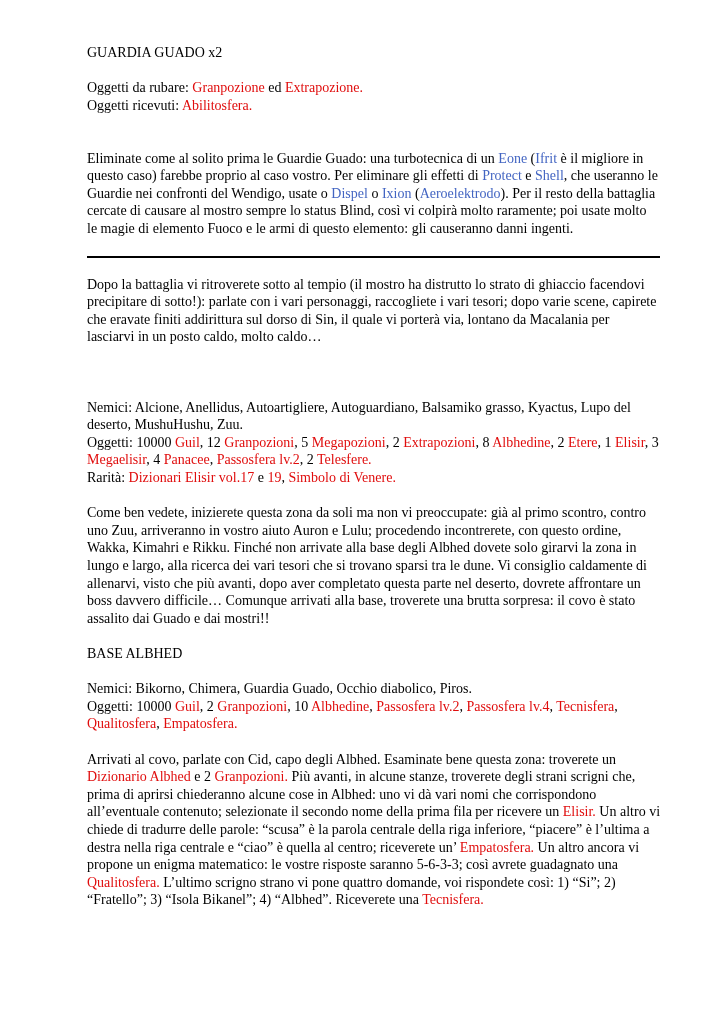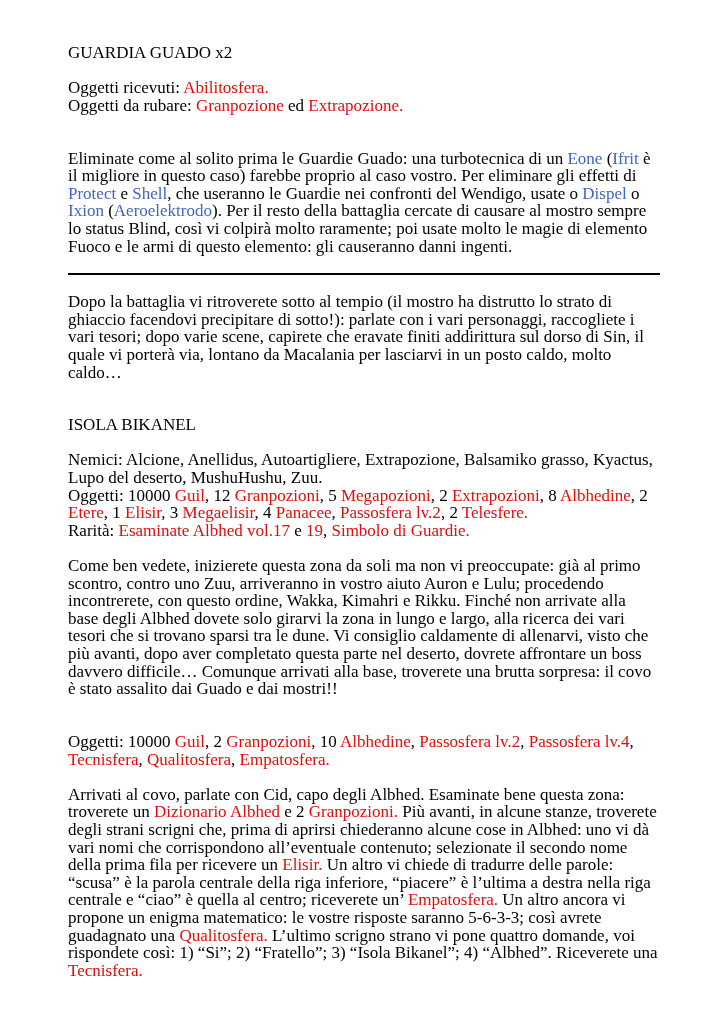--- a/index.html
+++ b/index.html
@@ -2,49 +2,51 @@
 <html style="--item-color: #e00d0d; --link-color: #4365c2;"><head>
 <meta charset="utf-8">
 <style>
   html,body{margin:0;padding:0;background:#ffffff;}
   .page{
     width:728px;height:1031px;background:#ffffff;overflow:hidden;position:relative;
   }
   .content{
     padding:44px 68px 0 68px;
     font-family:"Liberation Serif","DejaVu Serif",serif;
-    font-size:17px;line-height:17.6px;color:#000000;
+    font-size:14px;line-height:17.6px;color:#000000;
     text-align:left;
+    margin-left:19px;
   }
   .content p{margin:0;padding:0;}
   .seg-item{color:var(--item-color,#e00d0d);}
   .seg-link{color:var(--link-color,#4365c2);cursor:pointer;text-decoration:none;}
   hr.divider{border:none;border-top:2px solid #000000;margin:18px 0;width:100%;}
   .blank{width:100%;}
 </style>
 </head>
 <body>
 
 <div class="page">
   <div class="content" id="doc" style="color: rgb(0, 0, 0);">
       <p><span>GUARDIA GUADO x2</span></p>
       <div class="blank" style="height: 17.6px;"></div>
+      <p><span>Oggetti da rubare: </span><span class="seg-item">Granpozione</span><span> ed </span><span class="seg-item">Extrapozione.</span></p>
       <p><span>Oggetti ricevuti: </span><span class="seg-item">Abilitosfera.</span></p>
-      <p><span>Oggetti da rubare: </span><span class="seg-item">Granpozione</span><span> ed </span><span class="seg-item">Extrapozione.</span></p>
       <div class="blank" style="height: 35.2px;"></div>
       <p><span>Eliminate come al solito prima le Guardie Guado: una turbotecnica di un </span><span class="seg-link">Eone</span><span> (</span><span class="seg-link">Ifrit</span><span> è il migliore in questo caso) farebbe proprio al caso vostro. Per eliminare gli effetti di </span><span class="seg-link">Protect</span><span> e </span><span class="seg-link">Shell</span><span>, che useranno le Guardie nei confronti del Wendigo, usate o </span><span class="seg-link">Dispel</span><span> o </span><span class="seg-link">Ixion</span><span> (</span><span class="seg-link">Aeroelektrodo</span><span>). Per il resto della battaglia cercate di causare al mostro sempre lo status Blind, così vi colpirà molto raramente; poi usate molto le magie di elemento Fuoco e le armi di questo elemento: gli causeranno danni ingenti.</span></p>
       <hr class="divider" style="border-top-color: rgb(0, 0, 0);">
       <p><span>Dopo la battaglia vi ritroverete sotto al tempio (il mostro ha distrutto lo strato di ghiaccio facendovi precipitare di sotto!): parlate con i vari personaggi, raccogliete i vari tesori; dopo varie scene, capirete che eravate finiti addirittura sul dorso di Sin, il quale vi porterà via, lontano da Macalania per lasciarvi in un posto caldo, molto caldo…</span></p>
       <div class="blank" style="height: 35.2px;"></div>
-      <p><span>ISOLA BIKANEL</span></p>
       <div class="blank" style="height: 17.6px;"></div>
-      <p><span>Nemici: Alcione, Anellidus, Autoartigliere, Extrapozione, Balsamiko grasso, Kyactus, Lupo del deserto, MushuHushu, Zuu.</span></p>
+      <p><span>Nemici: Alcione, Anellidus, Autoartigliere, Autoguardiano, Balsamiko grasso, Kyactus, Lupo del deserto, MushuHushu, Zuu.</span></p>
       <p><span>Oggetti: 10000 </span><span class="seg-item">Guil</span><span>, 12 </span><span class="seg-item">Granpozioni</span><span>, 5 </span><span class="seg-item">Megapozioni</span><span>, 2 </span><span class="seg-item">Extrapozioni</span><span>, 8 </span><span class="seg-item">Albhedine</span><span>, 2 </span><span class="seg-item">Etere</span><span>, 1 </span><span class="seg-item">Elisir</span><span>, 3 </span><span class="seg-item">Megaelisir</span><span>, 4 </span><span class="seg-item">Panacee</span><span>, </span><span class="seg-item">Passosfera lv.2</span><span>, 2 </span><span class="seg-item">Telesfere.</span></p>
-      <p><span>Rarità: </span><span class="seg-item">Esaminate Albhed vol.17</span><span> e </span><span class="seg-item">19</span><span>, </span><span class="seg-item">Simbolo di Guardie.</span></p>
+      <p><span>Rarità: </span><span class="seg-item">Dizionari Elisir vol.17</span><span> e </span><span class="seg-item">19</span><span>, </span><span class="seg-item">Simbolo di Venere.</span></p>
       <div class="blank" style="height: 17.6px;"></div>
       <p><span>Come ben vedete, inizierete questa zona da soli ma non vi preoccupate: già al primo scontro, contro uno Zuu, arriveranno in vostro aiuto Auron e Lulu; procedendo incontrerete, con questo ordine, Wakka, Kimahri e Rikku. Finché non arrivate alla base degli Albhed dovete solo girarvi la zona in lungo e largo, alla ricerca dei vari tesori che si trovano sparsi tra le dune. Vi consiglio caldamente di allenarvi, visto che più avanti, dopo aver completato questa parte nel deserto, dovrete affrontare un boss davvero difficile… Comunque arrivati alla base, troverete una brutta sorpresa: il covo è stato assalito dai Guado e dai mostri!!</span></p>
       <div class="blank" style="height: 17.6px;"></div>
+      <p><span>BASE ALBHED</span></p>
       <div class="blank" style="height: 17.6px;"></div>
+      <p><span>Nemici: Bikorno, Chimera, Guardia Guado, Occhio diabolico, Piros.</span></p>
       <p><span>Oggetti: 10000 </span><span class="seg-item">Guil</span><span>, 2 </span><span class="seg-item">Granpozioni</span><span>, 10 </span><span class="seg-item">Albhedine</span><span>, </span><span class="seg-item">Passosfera lv.2</span><span>, </span><span class="seg-item">Passosfera lv.4</span><span>, </span><span class="seg-item">Tecnisfera</span><span>, </span><span class="seg-item">Qualitosfera</span><span>, </span><span class="seg-item">Empatosfera.</span></p>
       <div class="blank" style="height: 17.6px;"></div>
       <p><span>Arrivati al covo, parlate con Cid, capo degli Albhed. Esaminate bene questa zona: troverete un </span><span class="seg-item">Dizionario Albhed</span><span> e 2 </span><span class="seg-item">Granpozioni.</span><span> Più avanti, in alcune stanze, troverete degli strani scrigni che, prima di aprirsi chiederanno alcune cose in Albhed: uno vi dà vari nomi che corrispondono all’eventuale contenuto; selezionate il secondo nome della prima fila per ricevere un </span><span class="seg-item">Elisir.</span><span> Un altro vi chiede di tradurre delle parole: “scusa” è la parola centrale della riga inferiore, “piacere” è l’ultima a destra nella riga centrale e “ciao” è quella al centro; riceverete un’ </span><span class="seg-item">Empatosfera.</span><span> Un altro ancora vi propone un enigma matematico: le vostre risposte saranno 5-6-3-3; così avrete guadagnato una </span><span class="seg-item">Qualitosfera.</span><span> L’ultimo scrigno strano vi pone quattro domande, voi rispondete così: 1) “Si”; 2) “Fratello”; 3) “Isola Bikanel”; 4) “Albhed”. Riceverete una </span><span class="seg-item">Tecnisfera.</span></p>
     </div>
 </div>
 
 </body></html>

